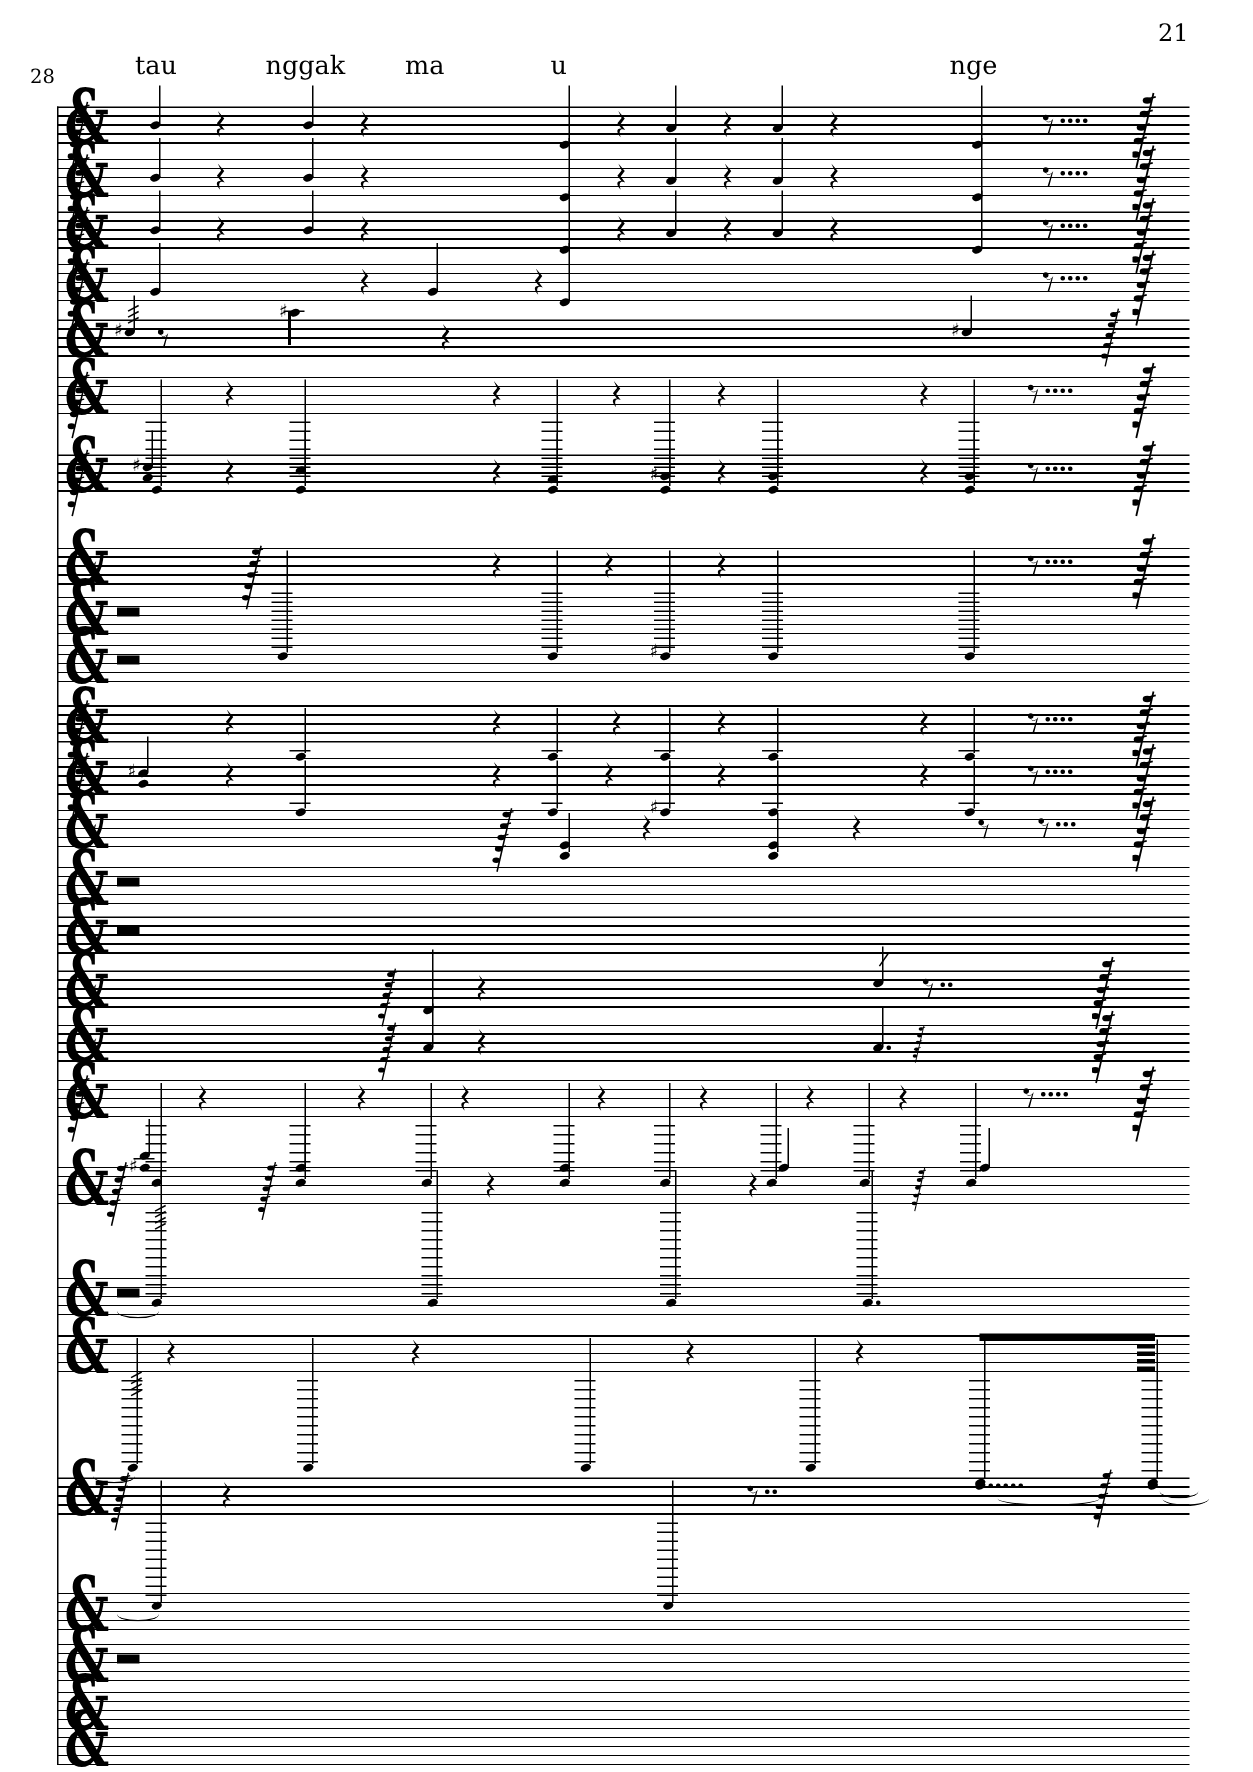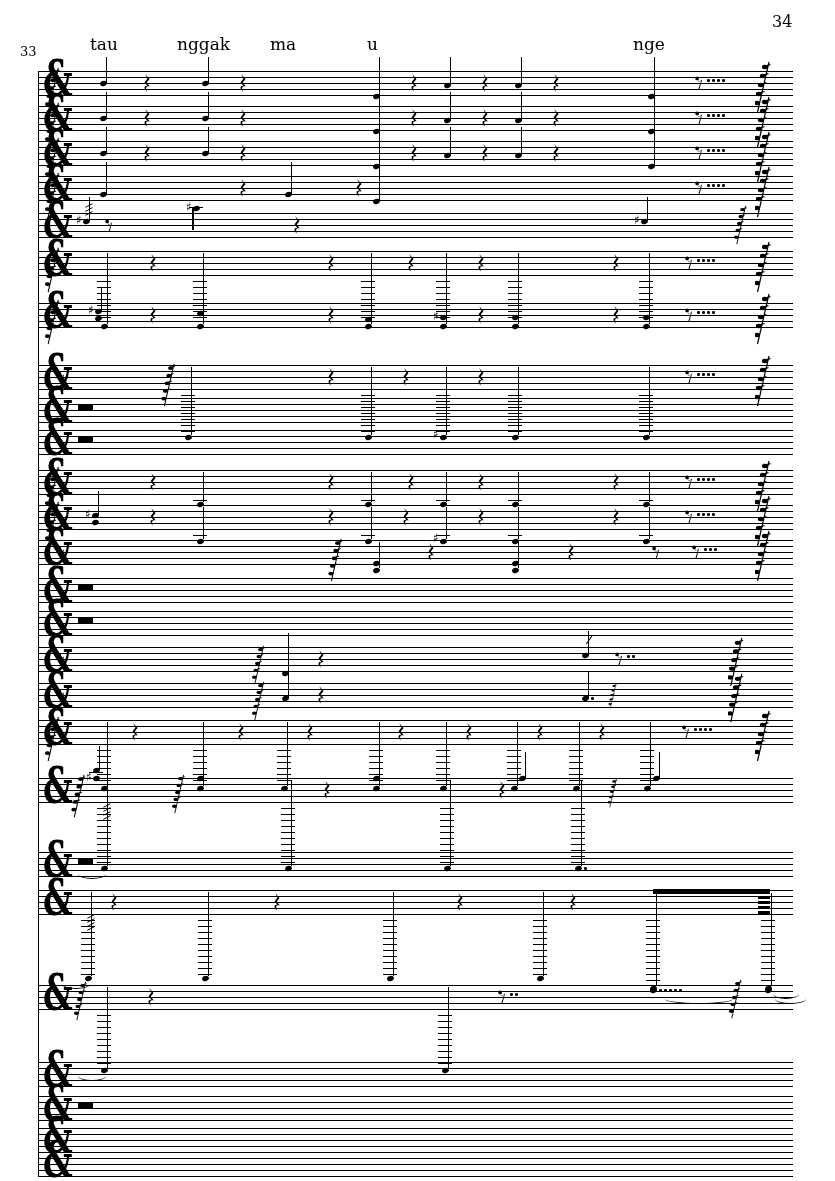--- a/index.html
+++ b/index.html
@@ -45,22 +45,22 @@
         <ellipse cx="3.8" cy="33" rx="3" ry="2.2" fill="#000"></ellipse>
         <ellipse cx="1.9" cy="42" rx="3" ry="2.2" fill="#000"></ellipse>
         <line x1="9.8" y1="5" x2="15.5" y2="3.6" stroke="#000" stroke-width="1.1"></line>
         <line x1="7.8" y1="14" x2="13.5" y2="12.6" stroke="#000" stroke-width="1.1"></line>
         <line x1="5.8" y1="23" x2="11.5" y2="21.6" stroke="#000" stroke-width="1.1"></line>
         <line x1="3.8" y1="32" x2="9.5" y2="30.6" stroke="#000" stroke-width="1.1"></line>
       </symbol>
     </defs>
   </svg>
 
-  <div class="pagenum" style="left: 772px; top: 12px;">34</div>
-  <div class="measurenum" style="left: 20px; top: 44px;">33</div>
+  <div class="pagenum" style="left: 772px; top: 12px;">21</div>
+  <div class="measurenum" style="left: 20px; top: 44px;">28</div>
   <div id="score"></div>
 <div class="sysbar" style="left: 38px; top: 71px; width: 1.3px; height: 1105px;"></div>
     <div class="staff" style="left: 38px; top: 71px; width: 755px; height: 25px;">
       <div class="clef" style="left: 5px; top: -5px;">&amp;</div>
       <svg class="sym" width="16" height="46" style="left: 7px; top: -4px;">
         <use href="#sym-grace"></use>
       </svg>
       <div class="head" style="left: 61.5px; top: 9.5px;"></div>
       <div class="stem" style="left: 67.6px; top: -14px; height: 26px;"></div>
       <svg class="sym" width="8" height="18" style="left: 105px; top: 3px;">

